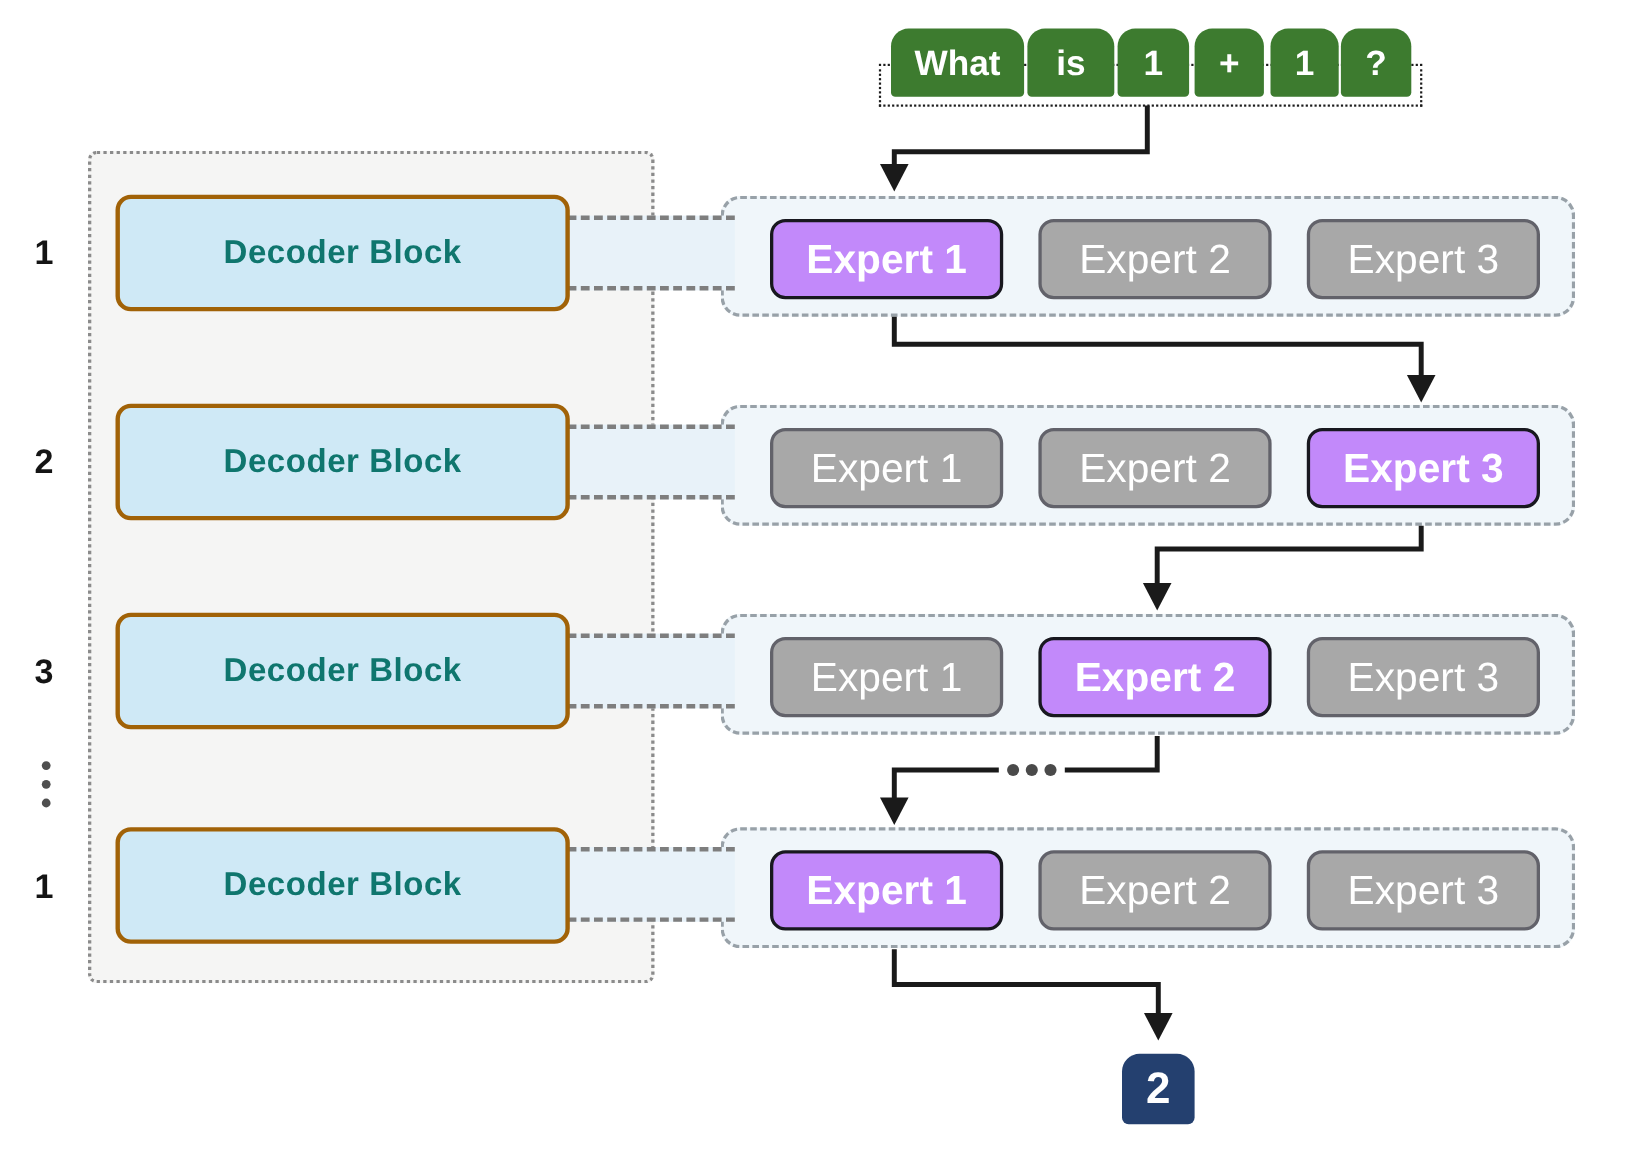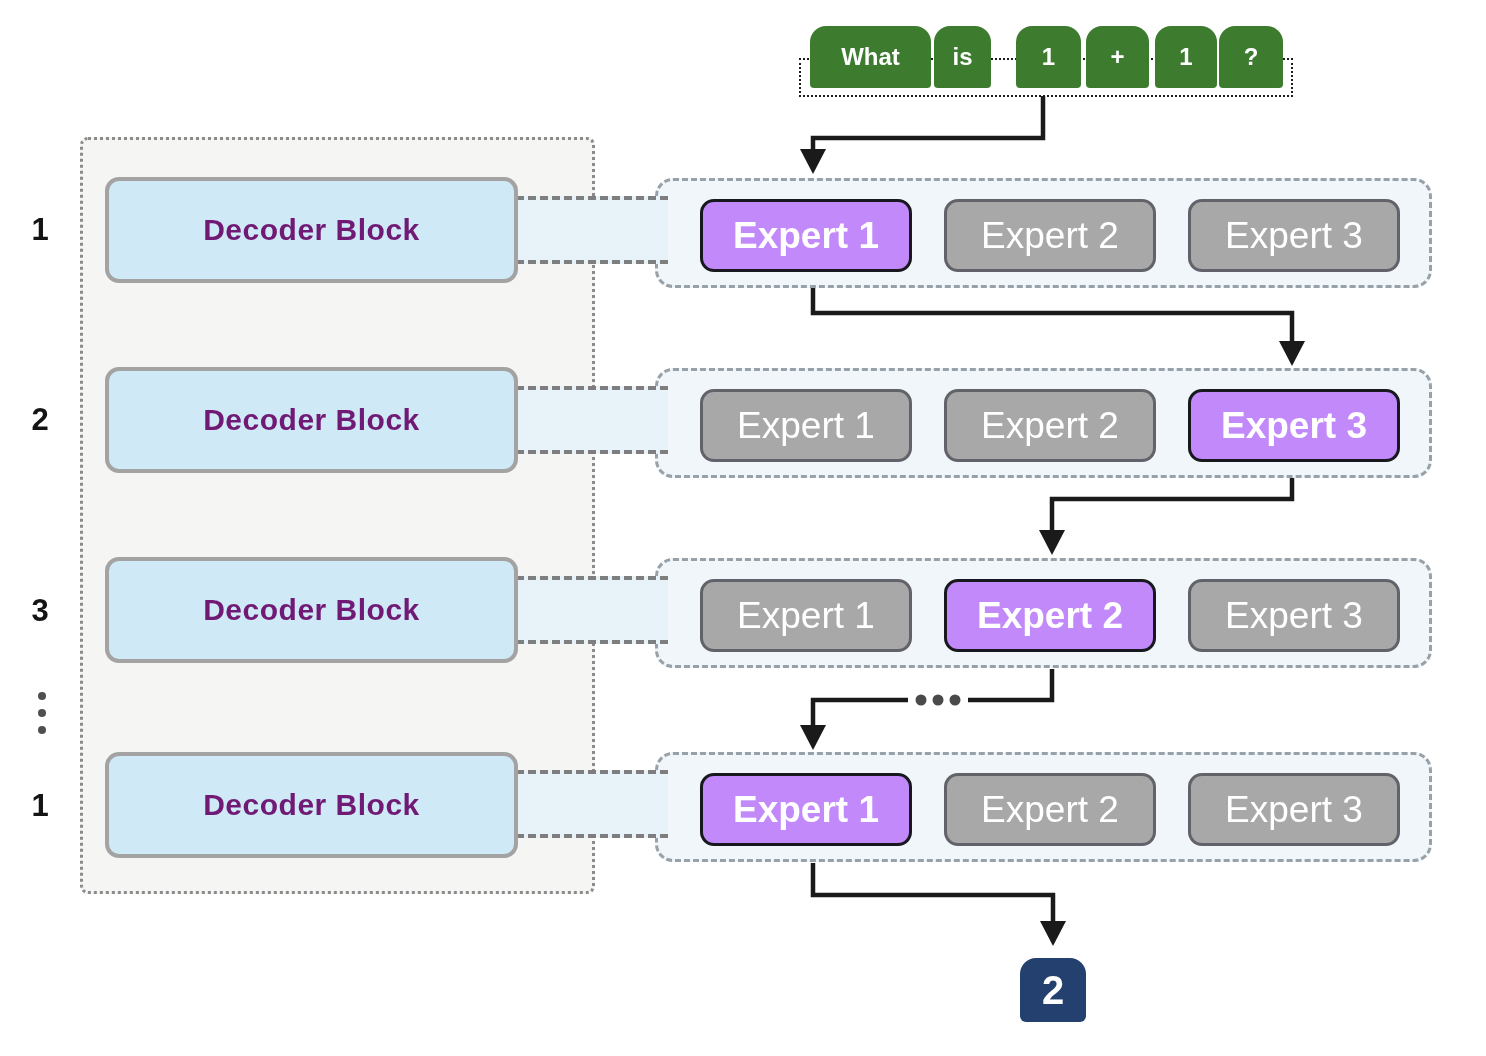--- a/index.html
+++ b/index.html
@@ -7,35 +7,35 @@
     position:relative;width:1486px;height:1056px;background:#ffffff;
     font-family:"Liberation Sans", sans-serif;overflow:hidden;
   }
   
   .token-frame{
     position:absolute;left:799px;top:58px;width:494px;height:39px;
     border:2px dotted #1c1c1c;z-index:1;box-sizing:border-box;background:#ffffff;
   }
   .token{
     position:absolute;top:26px;height:62px;z-index:2;
-    background:#3d7b2f;color:#ffffff;font-weight:bold;font-size:24px;
+    background:#3d7b2f;color:#ffffff;font-weight:bold;font-size:32px;
     display:flex;align-items:center;justify-content:center;
     border-radius:16px 16px 4px 4px;
   }
   
   .decoder-frame{
     position:absolute;left:80px;top:137px;width:515px;height:757px;
     background:#f5f5f4;border:3px dotted #8b8b8b;border-radius:8px;
     box-sizing:border-box;z-index:1;
   }
   .decoder-block{
     position:absolute;left:105px;width:413px;height:106px;z-index:3;
-    background:#cfe9f6;border:4px solid #a3a3a3;border-radius:14px;
+    background:#cfe9f6;border:4px solid #a16207;border-radius:14px;
     box-sizing:border-box;display:flex;align-items:center;justify-content:center;
-    color:#701a75;font-weight:bold;font-size:30px;letter-spacing:0.5px;text-align:right;
+    color:#0f766e;font-weight:bold;font-size:30px;letter-spacing:0.5px;text-align:right;
   }
   .layer-num{
     position:absolute;left:14px;width:52px;text-align:center;z-index:2;
     color:#141414;font-weight:bold;font-size:31px;line-height:34px;
   }
   .v-ellipsis{position:absolute;left:36px;top:692px;width:12px;z-index:2;
     display:flex;flex-direction:column;align-items:center;gap:9px;}
   .v-ellipsis .dot{width:8px;height:8px;border-radius:50%;background:#4f4f4f;}
   
   .beam{
@@ -70,21 +70,21 @@
   .arrows polygon{fill:#1a1a1a;}
   .arrows circle{fill:#4a4a4a;}
 </style>
 </head>
 <body>
 
 <div class="canvas">
 
   <div class="token-frame"></div>
   <div class="token" style="left:810px;width:121px;">What</div>
-  <div class="token" style="left:934px;width:57px;text-align:right;">is</div>
+  <div class="token" style="left:934px;width:79px;text-align:right;">is</div>
   <div class="token" style="left:1016px;width:65px;">1</div>
   <div class="token" style="left:1086px;width:63px;">+</div>
   <div class="token" style="left:1155px;width:62px;">1</div>
   <div class="token" style="left:1219px;width:64px;">?</div>
 
   <div class="decoder-frame"></div>
 
   <div class="layer-num" style="top:213px;">1</div>
   <div class="layer-num" style="top:403px;">2</div>
   <div class="layer-num" style="top:594px;">3</div>

